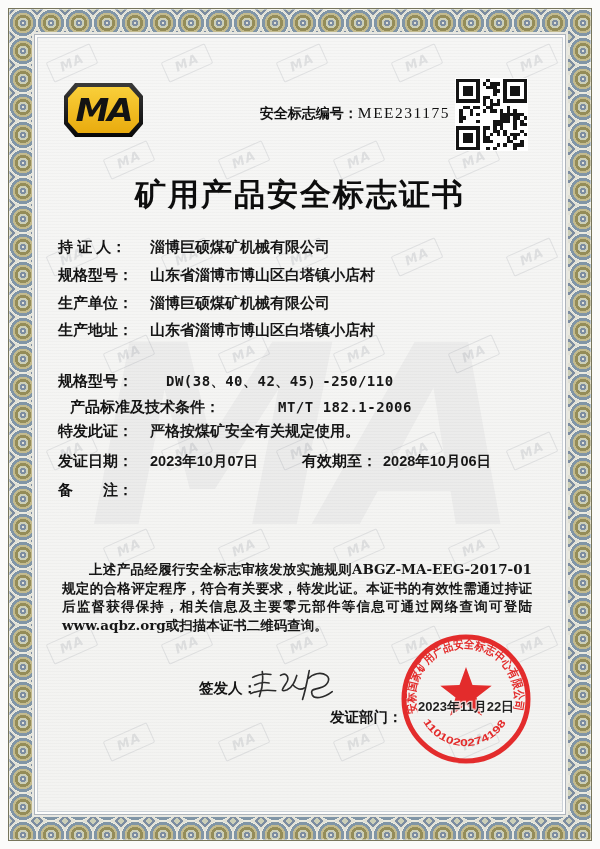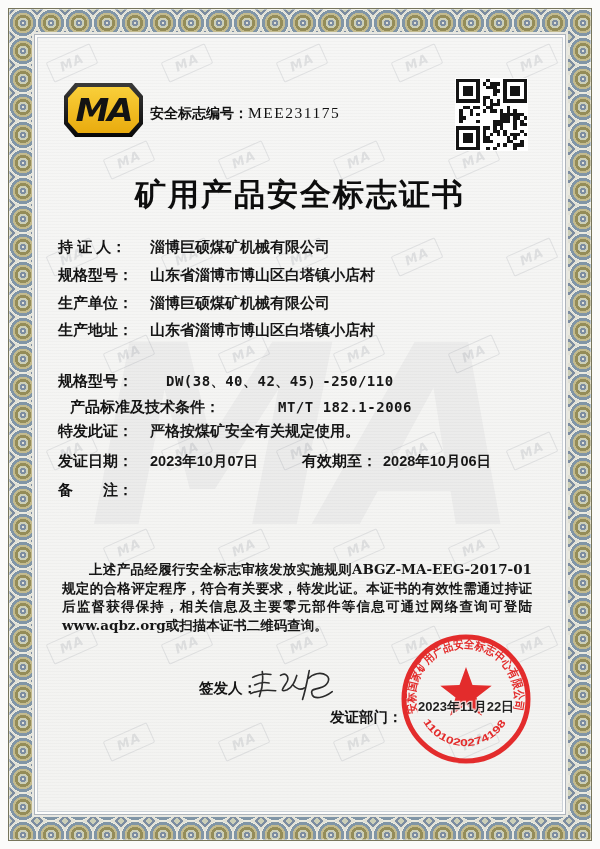--- a/index.html
+++ b/index.html
@@ -58,21 +58,21 @@
   .ma-badge .inner{
     position:absolute; inset:4px;
     background:linear-gradient(#f9cf3a,#e9ab0e);
     clip-path:polygon(14% 0%, 86% 0%, 100% 24%, 100% 76%, 86% 100%, 14% 100%, 0% 76%, 0% 24%);
     display:flex; align-items:center; justify-content:center;
   }
   .ma-badge .letters{
     font:italic 900 34px/1 "DejaVu Sans", sans-serif; color:#131313;
     letter-spacing:-2px; transform:scaleY(.92);
   }
-  .cert-no{position:absolute; left:150px; top:104px; width:300px; z-index:3; text-align:left; white-space:nowrap;}
+  .cert-no{position:absolute; left:150px; top:104px; width:300px; z-index:3; text-align:right; white-space:nowrap;}
   .cert-no .lbl{font-weight:700; font-size:14px; color:#111;}
   .cert-no .val{font-family:"Liberation Serif", serif; font-size:15.5px; color:#111; letter-spacing:1.5px;}
   .qr{position:absolute; left:455px; top:78px; width:71px; height:71px; z-index:3; background:#fff; padding:1px;}
   .qr svg{width:100%; height:100%; shape-rendering:crispEdges;}
   .title{
     position:absolute; left:0; right:0; top:174px; z-index:3; text-align:center;
     font-family:"DejaVu Serif", serif; font-weight:900; font-size:31px; color:#0d0d0d;
     letter-spacing:2px;
   }
   

